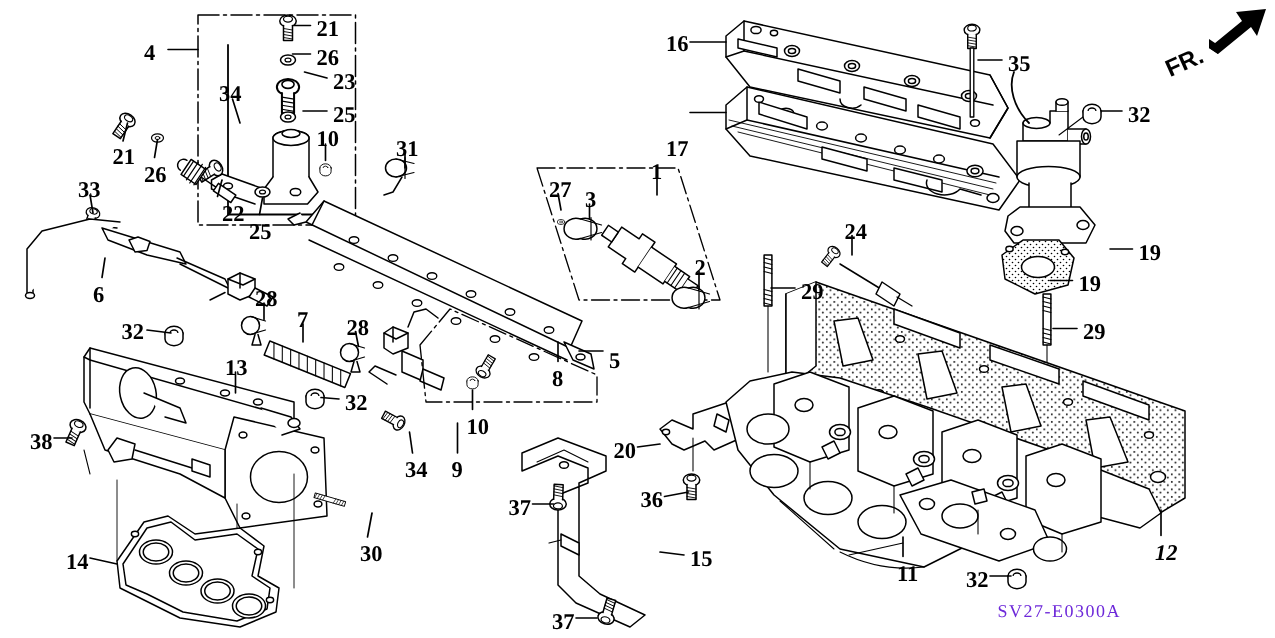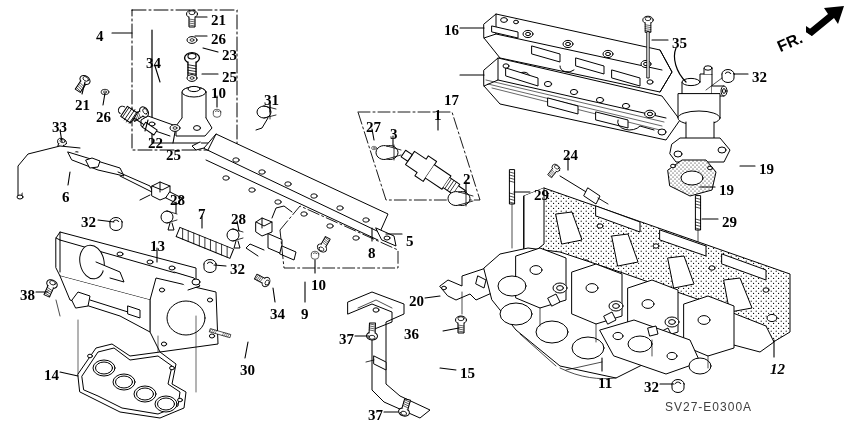--- a/index.html
+++ b/index.html
@@ -17,24 +17,24 @@
     font-family:"Liberation Serif", serif;
     font-weight:bold;
     font-size:15px;
     color:#000;
     line-height:1;
     white-space:nowrap;
     user-select:none;
   }
   .diagcode{
     position:absolute;
-    font-family:Liberation Sans, sans-serif;
+    font-family:Liberation Serif, serif;
     font-size:12px;
     letter-spacing:1px;
-    color:#404040;
+    color:#6d28d9;
     white-space:nowrap;
   }
   .frlabel{
     position:absolute;
     font-family:"Liberation Sans", sans-serif;
     font-weight:bold;
     font-size:16px;
     color:#000;
     transform:rotate(-24deg);
     transform-origin:left bottom;
@@ -575,21 +575,21 @@
       <div class="callout" style="left: 311px; top: 278px;">10</div>
       <div class="callout" style="left: 240px; top: 363px;">30</div>
       <div class="callout" style="left: 44px; top: 368px;">14</div>
       <div class="callout" style="left: 366px; top: 120px;">27</div>
       <div class="callout" style="left: 390px; top: 127px;">3</div>
       <div class="callout" style="left: 434px; top: 108px;">1</div>
       <div class="callout" style="left: 463px; top: 172px;">2</div>
       <div class="callout" style="left: 406px; top: 234px;">5</div>
       <div class="callout" style="left: 368px; top: 246px;">8</div>
       <div class="callout" style="left: 409px; top: 294px;">20</div>
-      <div class="callout" style="left: 404px; top: 327px; text-align: right;">36</div>
+      <div class="callout" style="left: 427px; top: 327px; text-align: right;">36</div>
       <div class="callout" style="left: 339px; top: 332px;">37</div>
       <div class="callout" style="left: 460px; top: 366px;">15</div>
       <div class="callout" style="left: 368px; top: 408px;">37</div>
       <div class="callout" style="left: 444px; top: 23px;">16</div>
       <div class="callout" style="left: 444px; top: 70px; margin-top: 23px;">17</div>
       <div class="callout" style="left: 672px; top: 36px;">35</div>
       <div class="callout" style="left: 752px; top: 70px;">32</div>
       <div class="callout" style="left: 759px; top: 162px;">19</div>
       <div class="callout" style="left: 719px; top: 183px;">19</div>
       <div class="callout" style="left: 563px; top: 148px;">24</div>

